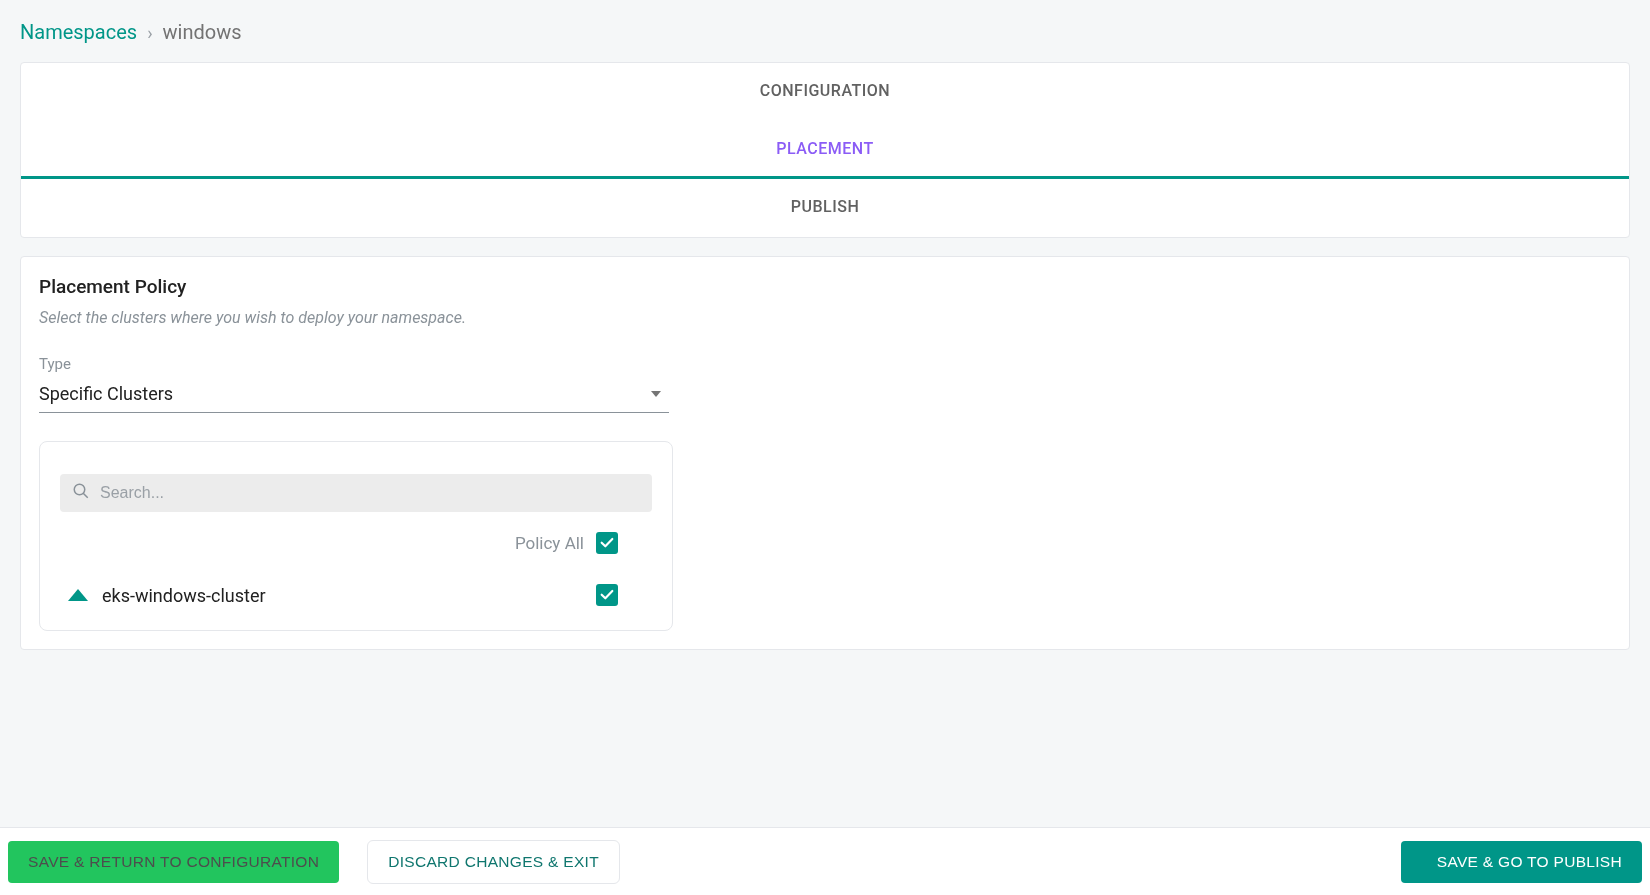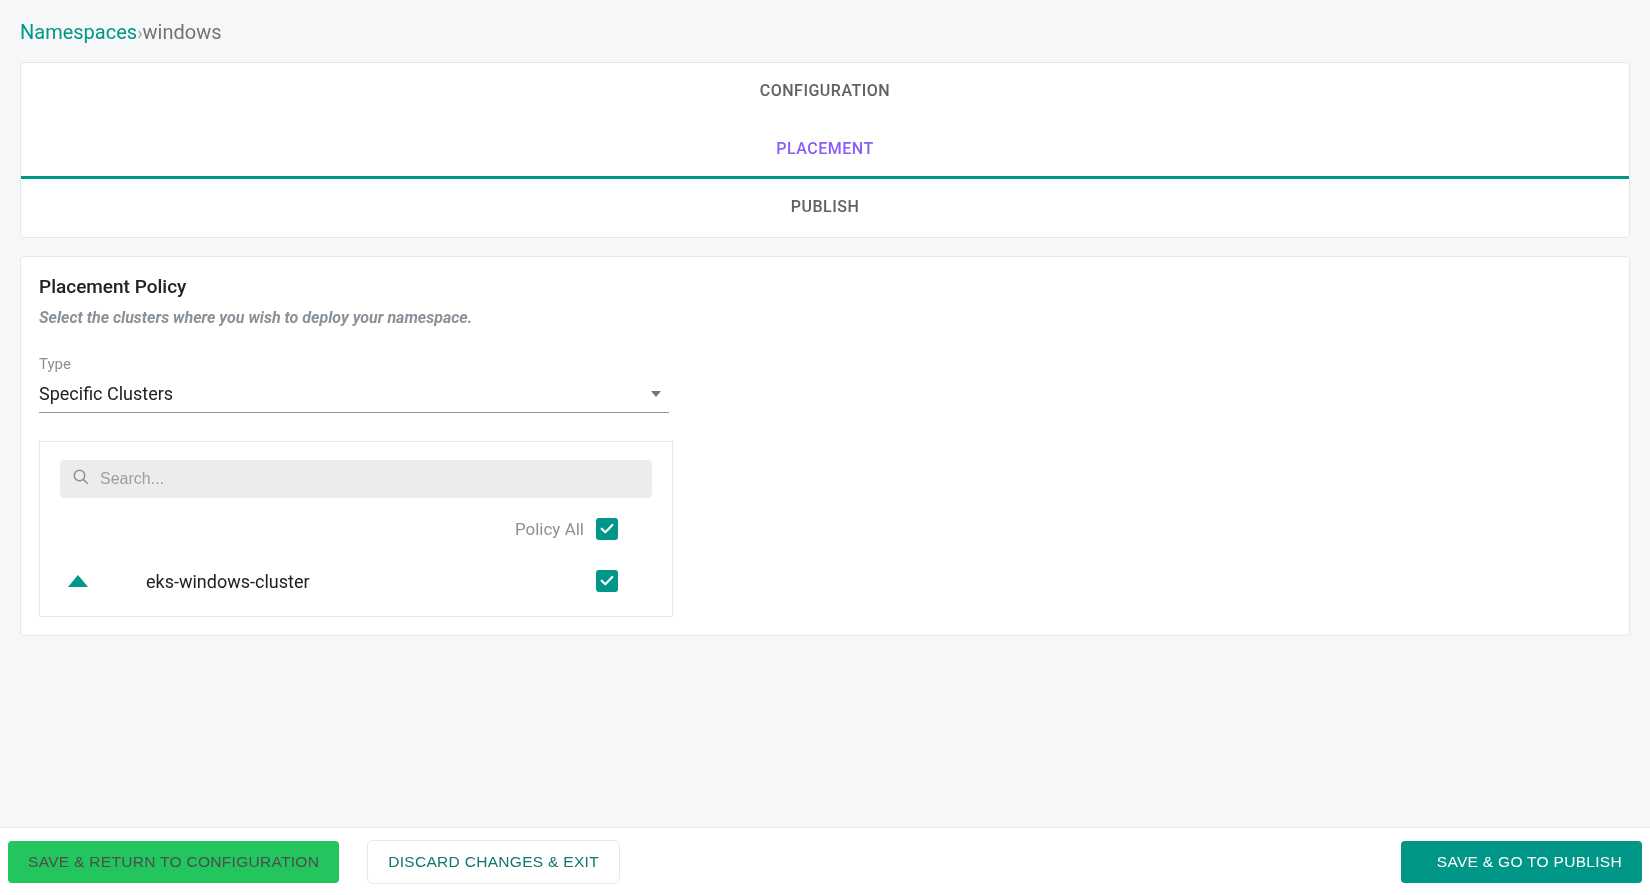--- a/index.html
+++ b/index.html
@@ -12,21 +12,21 @@
     overflow: hidden;
   }
   .page {
     padding: 20px;
     position: relative;
     height: 100%;
   }
   .breadcrumb {
     display: flex;
     align-items: center;
-    gap: 0;
+    gap: 10px;
     font-size: 20px;
     margin-bottom: 18px;
     font-weight: 400;
   }
   .breadcrumb .root {
     color: #009688;
   }
   .breadcrumb .sep {
     color: #9aa0a6;
     font-size: 18px;
@@ -70,21 +70,20 @@
     font-size: 19px;
     font-weight: 500;
     color: #212121;
     margin-bottom: 10px;
   }
   .panel-desc {
     font-size: 16px;
     font-style: italic;
     color: #8a9299;
     margin-bottom: 28px;
-    font-weight: bold;
   }
 
   .field-label {
     font-size: 15px;
     color: #8a9299;
     margin-bottom: 4px;
   }
   .select-wrap {
     width: 630px;
     display: flex;
@@ -102,23 +101,23 @@
     width: 0; height: 0;
     border-left: 5px solid transparent;
     border-right: 5px solid transparent;
     border-top: 6px solid #757575;
     margin-right: 8px;
   }
 
   .cluster-box {
     width: 634px;
     border: 1px solid #e5e7eb;
-    border-radius: 0;
+    border-radius: 8px;
     margin-top: 28px;
-    padding: 18px 20px 24px 20px;
+    padding: 32px 20px 24px 20px;
   }
   .search-wrap {
     display: flex;
     align-items: center;
     gap: 10px;
     background: #ececec;
     border-radius: 4px;
     padding: 8px 12px;
   }
   .search-icon {
@@ -157,21 +156,20 @@
     justify-content: center;
     cursor: pointer;
   }
   .chk svg { display: block; }
 
   .cluster-row {
     display: flex;
     align-items: center;
     margin-top: 30px;
     padding: 0 34px 0 8px;
-    gap: 44px;
   }
   .tri-up {
     width: 0; height: 0;
     border-left: 10px solid transparent;
     border-right: 10px solid transparent;
     border-bottom: 12px solid #009688;
     margin-right: 14px;
   }
   .cluster-name {
     font-size: 18px;

